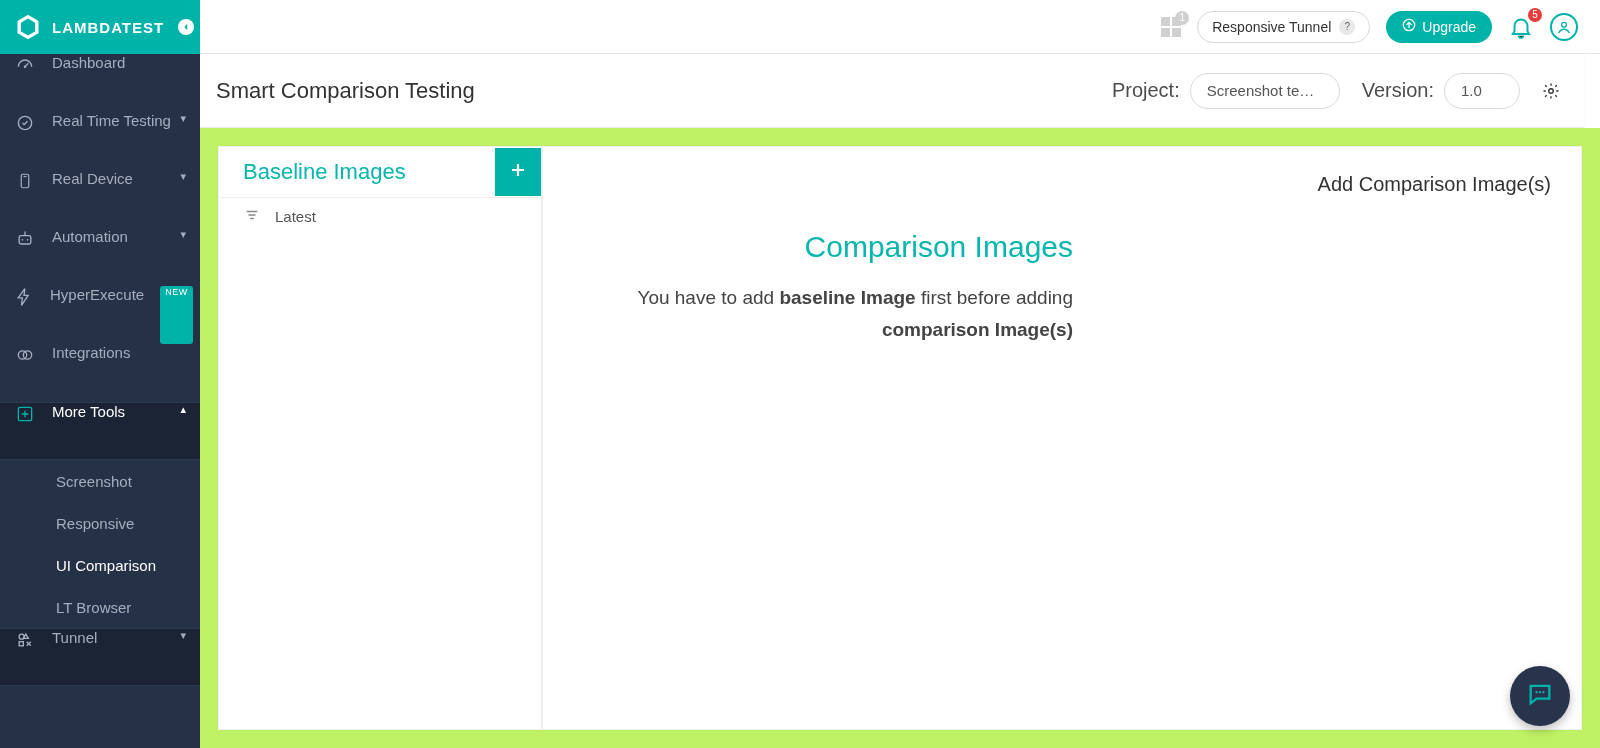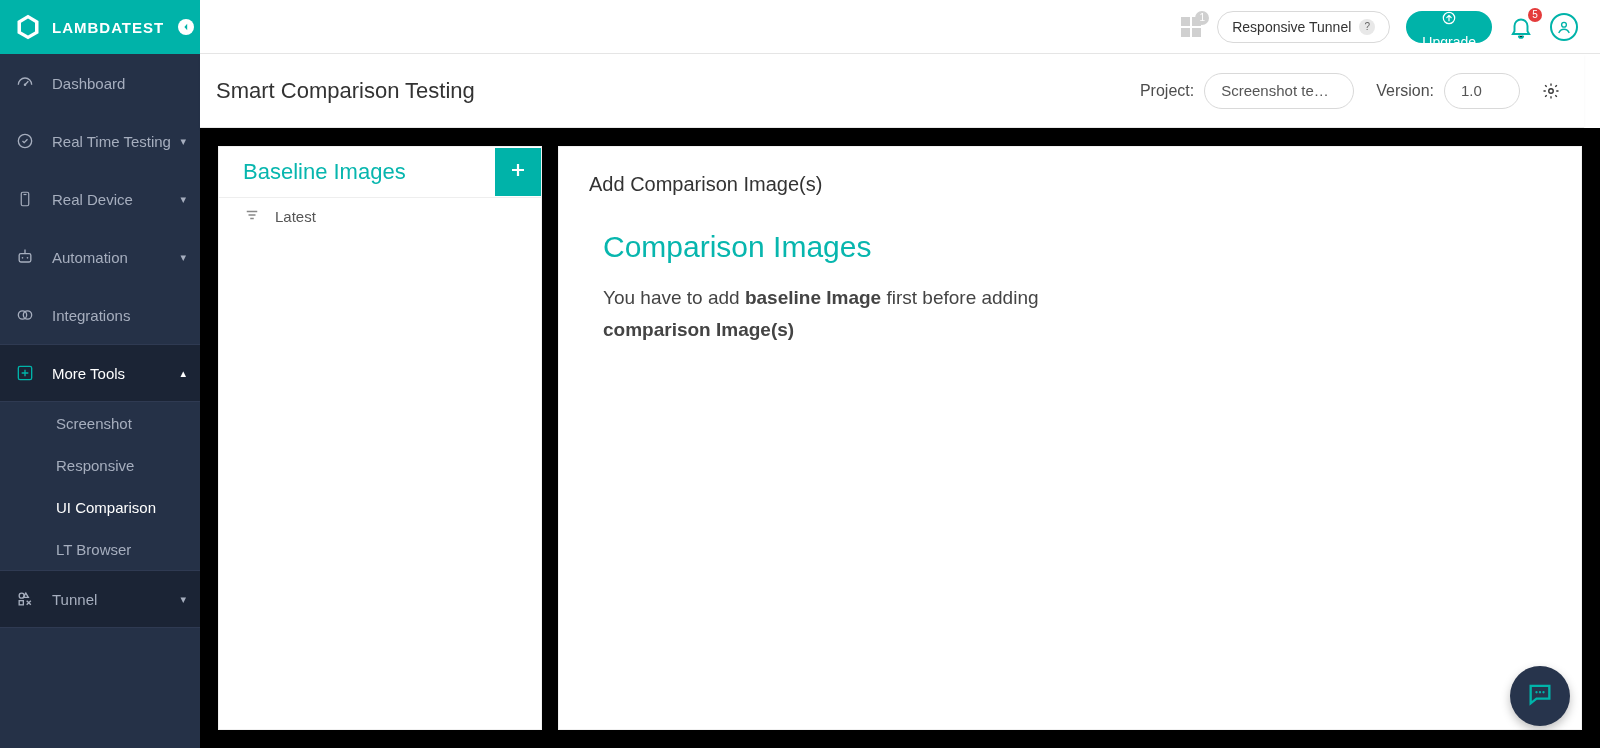--- a/index.html
+++ b/index.html
@@ -19,54 +19,54 @@
   body{width:1600px;height:748px;overflow:hidden;background:#fff;position:relative;}
 
   
   .sidebar{position:absolute;left:0;top:0;width:200px;height:748px;background:var(--nav-bg);color:var(--nav-text);display:flex;flex-direction:column;}
   .sidebar-brand{height:54px;background:var(--teal);display:flex;align-items:center;justify-content:flex-start;gap:10px;padding-left:14px;position:relative;}
   .brand-logo{width:28px;height:28px;}
   .brand-name{color:#fff;font-weight:700;letter-spacing:1px;font-size:15px;}
   .collapse-pill{position:absolute;right:6px;top:50%;transform:translateY(-50%);width:16px;height:16px;border-radius:50%;background:#fff;color:var(--teal);display:flex;align-items:center;justify-content:center;font-size:10px;}
 
   .nav{flex:1;overflow-y:auto;}
-  .nav-item{display:flex;align-items:center;height:58px;padding:0 14px;gap:16px;color:var(--nav-text);font-size:15px;cursor:pointer;position:relative;}
+  .nav-item{display:flex;height:58px;padding:0 14px;gap:16px;color:var(--nav-text);font-size:15px;cursor:pointer;position:relative;}
   .nav-item.section{background:var(--nav-bg-darker);border-top:1px solid #2f3a52;border-bottom:1px solid #2f3a52;}
   .nav-item.expanded{color:var(--nav-text-active);}
   .nav-icon{width:22px;height:22px;display:flex;align-items:center;justify-content:center;color:inherit;}
   .chev{position:absolute;right:14px;font-size:11px;}
   .new-badge{background:var(--teal);color:#fff;font-size:9px;padding:1px 5px;border-radius:3px;letter-spacing:.5px;}
 
   .subnav{background:var(--nav-bg);}
   .subnav-item{height:42px;display:flex;align-items:center;padding-left:56px;font-size:15px;color:var(--nav-text);cursor:pointer;text-align:center;}
   .subnav-item.active{color:var(--nav-text-active);font-weight:500;}
 
   
   .topwrap{position:absolute;left:200px;top:0;right:0;border-bottom:1px solid var(--border);height:54px;display:flex;align-items:center;justify-content:flex-end;gap:16px;padding-right:22px;background:#fff;}
   .grid-icon{position:relative;width:20px;height:20px;display:grid;grid-template-columns:1fr 1fr;grid-template-rows:1fr 1fr;gap:2px;}
   .grid-icon span{background:#d0d0d0;}
   .badge-red{position:absolute;top:-6px;right:-8px;background:#e43b3b;color:#fff;border-radius:8px;font-size:10px;min-width:14px;height:14px;display:flex;align-items:center;justify-content:center;padding:0 3px;}
   .pill{border:1px solid #d9d9d9;border-radius:18px;height:32px;display:flex;align-items:center;padding:0 14px;font-size:14px;color:#333;gap:8px;cursor:pointer;}
   .pill .q{background:#e8e8e8;width:16px;height:16px;border-radius:50%;display:flex;align-items:center;justify-content:center;font-size:10px;color:#666;}
-  .upgrade{background:var(--teal);color:#fff;border-radius:18px;height:32px;display:flex;align-items:center;padding:0 16px;font-size:14px;gap:6px;cursor:pointer;flex-direction:column;}
+  .upgrade{background:var(--teal);color:#fff;border-radius:18px;height:32px;display:flex;align-items:center;padding:0 16px;font-size:14px;gap:6px;cursor:pointer;}
   .bell{position:relative;width:26px;height:26px;color:var(--teal);cursor:pointer;}
   .avatar{width:28px;height:28px;border:2px solid var(--teal);border-radius:50%;display:flex;align-items:center;justify-content:center;color:var(--teal);cursor:pointer;}
 
   
   .pagehead{position:absolute;left:200px;top:54px;right:16px;height:74px;display:flex;align-items:center;justify-content:space-between;padding:0 24px 0 16px;border-bottom:1px solid #e9e9e9;box-shadow:0 2px 3px rgba(0,0,0,.04);background:#fff;}
   .page-title{font-size:22px;color:var(--text-dark);}
   .head-right{display:flex;align-items:center;gap:22px;}
   .hr-block{display:flex;align-items:center;gap:10px;}
-  .hr-label{font-size:16px;color:var(--text-mid);}
+  .hr-label{font-size:20px;color:var(--text-mid);}
   .hr-select{border:1px solid #d9d9d9;border-radius:20px;height:36px;min-width:150px;padding:0 16px;display:flex;align-items:center;font-size:15px;color:#555;cursor:pointer;}
   .hr-select.small{min-width:76px;text-align:right;}
   .gear{width:18px;height:18px;cursor:pointer;color:#333;}
 
   
-  .content{position:absolute;left:200px;top:128px;right:0;bottom:0;background:#000000;padding:18px;display:flex;gap:16px;}
+  .content{position:absolute;left:200px;top:128px;right:0;bottom:0;background:#bef264;padding:18px;display:flex;text-align:right;}
   .panel{background:#fff;border:1px solid #f0f0f0;box-shadow:0 0 4px rgba(0,0,0,.03);}
   .panel.left{width:324px;height:100%;}
   .panel.right{flex:1;height:100%;}
 
   .baseline-head{display:flex;align-items:center;justify-content:space-between;border-bottom:1px solid #eee;}
   .baseline-title{color:var(--teal-light);font-size:22px;padding:12px 24px;}
   .add-btn{width:46px;height:48px;background:var(--teal);color:#fff;display:flex;align-items:center;justify-content:center;font-size:18px;cursor:pointer;}
   .item-row{display:flex;align-items:center;gap:16px;padding:10px 26px;color:#555;font-size:15px;}
   .filter-ico{color:#888;}
 
@@ -138,20 +138,29 @@
             <rect x="5" y="8" width="14" height="10" rx="2" fill="none" stroke="currentColor" stroke-width="1.6"></rect>
             <circle cx="9" cy="13" r="1" fill="currentColor"></circle>
             <circle cx="15" cy="13" r="1" fill="currentColor"></circle>
             <path d="M12 3v5" stroke="currentColor" stroke-width="1.6"></path>
           </svg>
       </span>
       <span>Automation</span>
       <span class="chev">▾</span>
     </div>
 
+    <div class="nav-item">
+      <span class="nav-icon">
+        <svg viewBox="0 0 24 24" width="20" height="20">
+            <path d="M13 2L5 13h5l-1 9 8-12h-5l1-8z" fill="none" stroke="currentColor" stroke-width="1.6"></path>
+          </svg>
+      </span>
+      <span>HyperExecute</span>
+      <span class="new-badge">NEW</span>
+    </div>
 
     <div class="nav-item">
       <span class="nav-icon">
         <svg viewBox="0 0 24 24" width="20" height="20">
             <circle cx="9" cy="12" r="5" fill="none" stroke="currentColor" stroke-width="1.6"></circle>
             <circle cx="15" cy="12" r="5" fill="none" stroke="currentColor" stroke-width="1.6"></circle>
           </svg>
       </span>
       <span>Integrations</span>
     </div>

